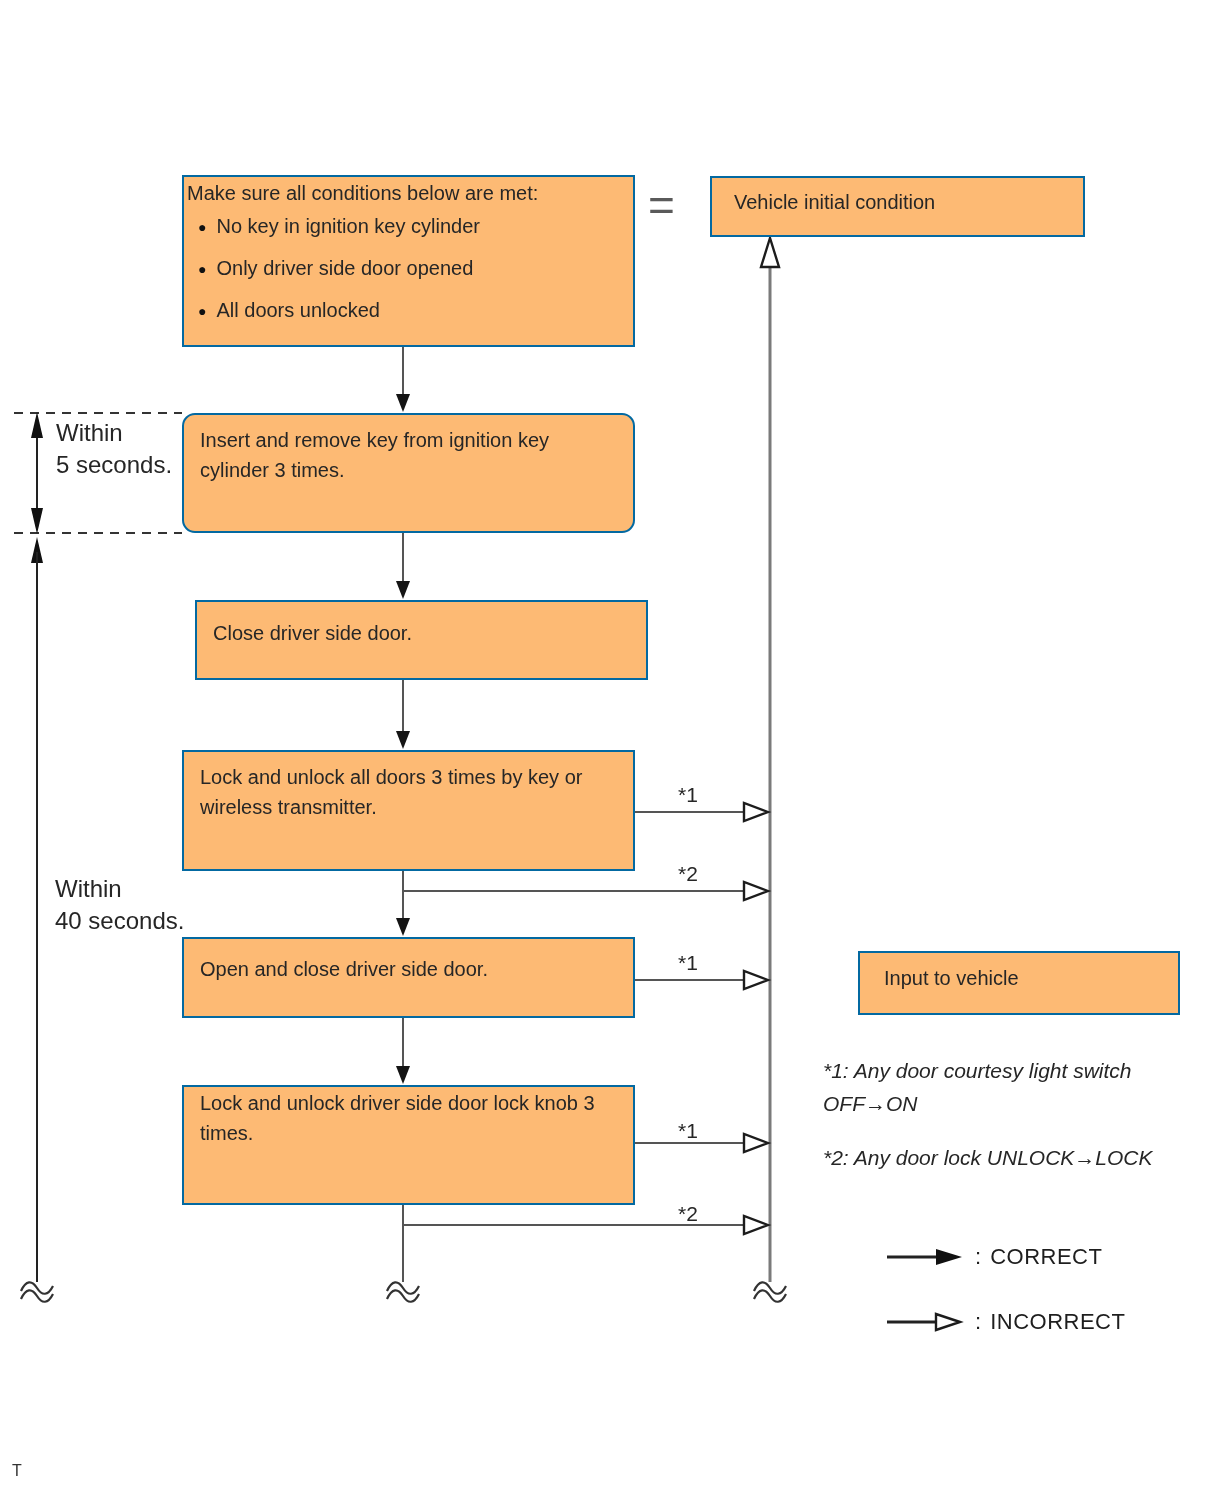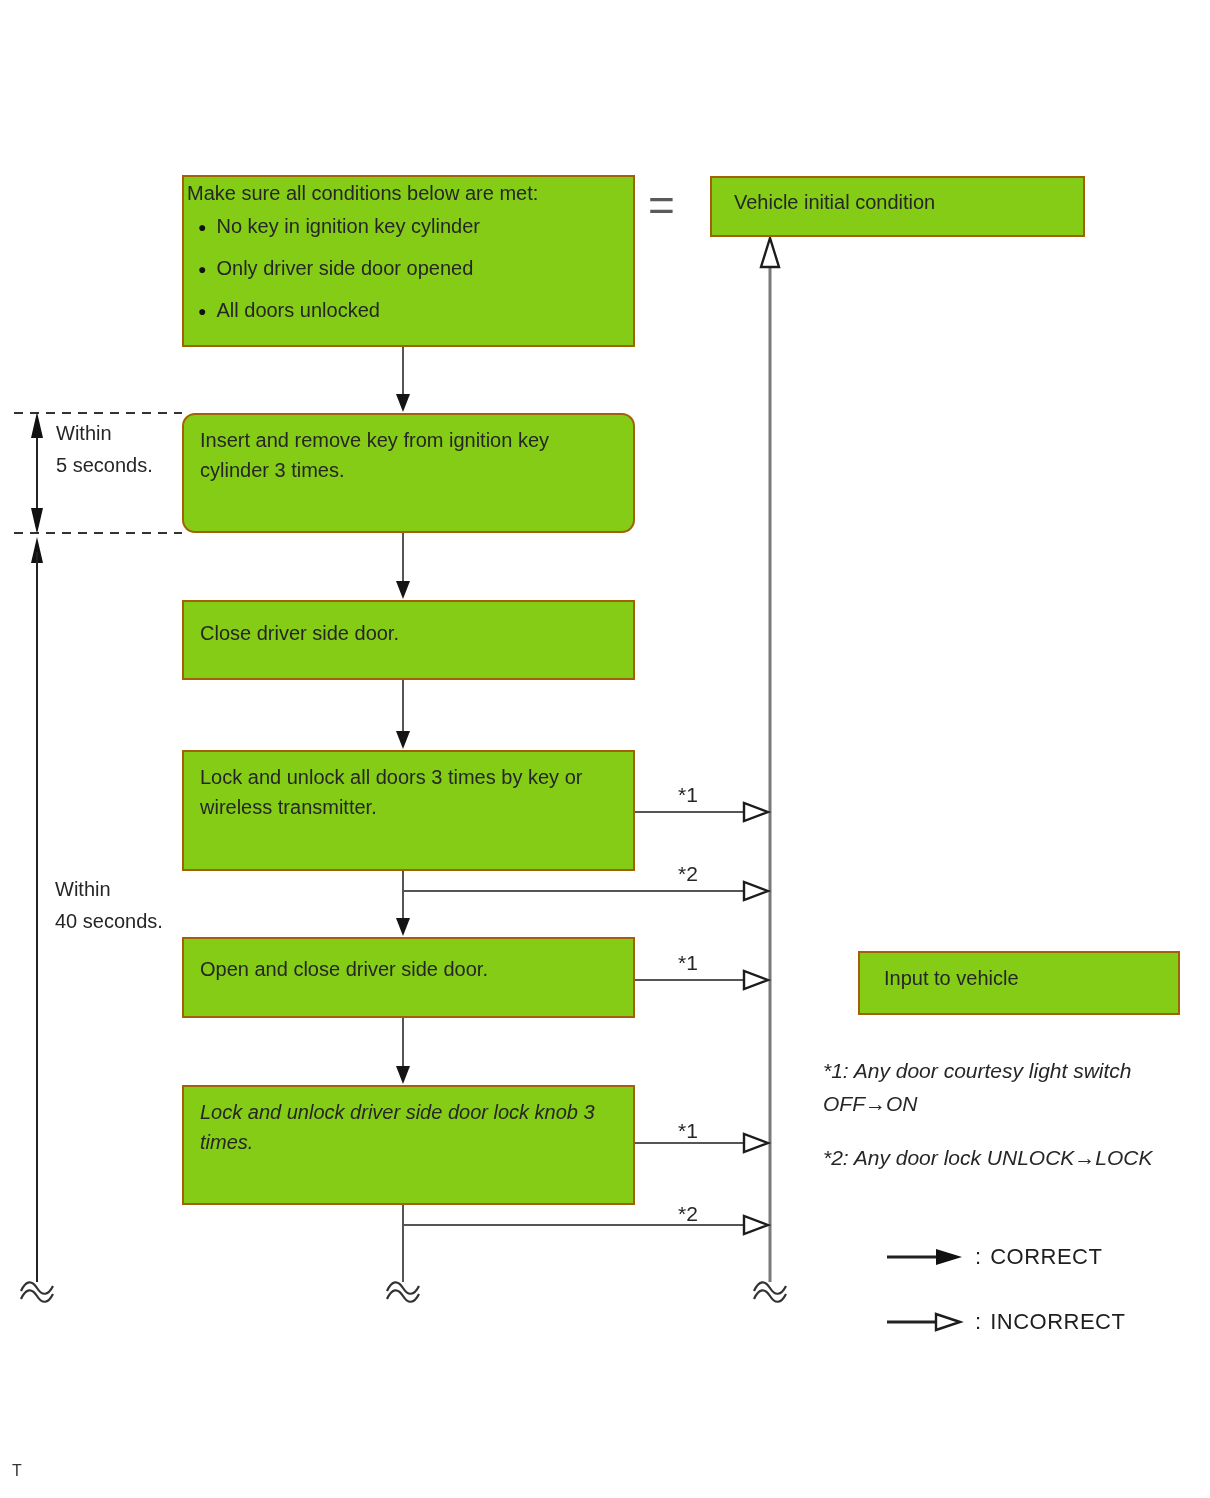--- a/index.html
+++ b/index.html
@@ -8,42 +8,42 @@
   #canvas {
     position: relative;
     width: 1210px;
     height: 1498px;
     background: #ffffff;
     overflow: hidden;
   }
   #wires { position: absolute; left: 0; top: 0; pointer-events: none; }
   .fbox {
     position: absolute;
-    border: 2px solid #a16207;
-    background: #84cc16;
+    border: 2px solid #0369a1;
+    background: #fdba74;
   }
   .fbox-text {
     position: absolute;
     font-size: 20px;
     line-height: 30px;
     color: #262626;
   }
   .bullet-row {
     position: absolute;
     left: 14px;
     display: flex;
     align-items: center;
     font-size: 20px;
     color: #262626;
     white-space: nowrap;
   }
   .bullet-dot { font-size: 14px; margin-right: 10px; color: #111; }
   .timer-label {
     position: absolute;
-    font-size: 20px;
+    font-size: 24px;
     line-height: 32px;
     color: #262626;
   }
   .star-label {
     position: absolute;
     font-size: 21px;
     color: #262626;
   }
   .equals-sign {
     position: absolute;
@@ -185,39 +185,39 @@
 
   <div class="timer-label" style="left:56px; top:417px;">
     <div>Within</div>
     <div>5 seconds.</div>
   </div>
 
   <div class="fbox" style="left:182px; top:413px; width:453px; height:120px;border-radius:13px;">
     <div class="fbox-text" style="left:16px; top:10px; width:378px;">Insert and remove key from ignition key cylinder 3 times.</div>
   </div>
 
-  <div class="fbox" style="left:182px; top:600px; width:453px; height:80px;">
+  <div class="fbox" style="left:195px; top:600px; width:453px; height:80px;">
     <div class="fbox-text" style="left:16px; top:16px; white-space:nowrap;">Close driver side door.</div>
   </div>
 
   <div class="fbox" style="left:182px; top:750px; width:453px; height:121px;padding-left:18px;">
     <div class="fbox-text" style="left:16px; top:10px; width:428px;">Lock and unlock all doors 3 times by key or wireless transmitter.</div>
   </div>
 
   <div class="timer-label" style="left:55px; top:873px;">
     <div>Within</div>
     <div>40 seconds.</div>
   </div>
 
   <div class="fbox" style="left:182px; top:937px; width:453px; height:81px;padding-left:33px;">
     <div class="fbox-text" style="left:16px; top:15px; white-space:nowrap;">Open and close driver side door.</div>
   </div>
 
   <div class="fbox" style="left:182px; top:1085px; width:453px; height:120px;">
-    <div class="fbox-text" style="left:16px; top:10px; width:428px;font-style:italic;">Lock and unlock driver side door lock knob 3 times.</div>
+    <div class="fbox-text" style="left:16px; top:1px; width:428px;">Lock and unlock driver side door lock knob 3 times.</div>
   </div>
 
   <div class="star-label" style="left:678px; top:783px;">*1</div>
   <div class="star-label" style="left:678px; top:862px;">*2</div>
   <div class="star-label" style="left:678px; top:951px;">*1</div>
   <div class="star-label" style="left:678px; top:1119px;">*1</div>
   <div class="star-label" style="left:678px; top:1202px;">*2</div>
 
   <div class="fbox" style="left:858px; top:951px; width:322px; height:64px;">
     <div class="fbox-text" style="left:24px; top:10px; white-space:nowrap;">Input to vehicle</div>

